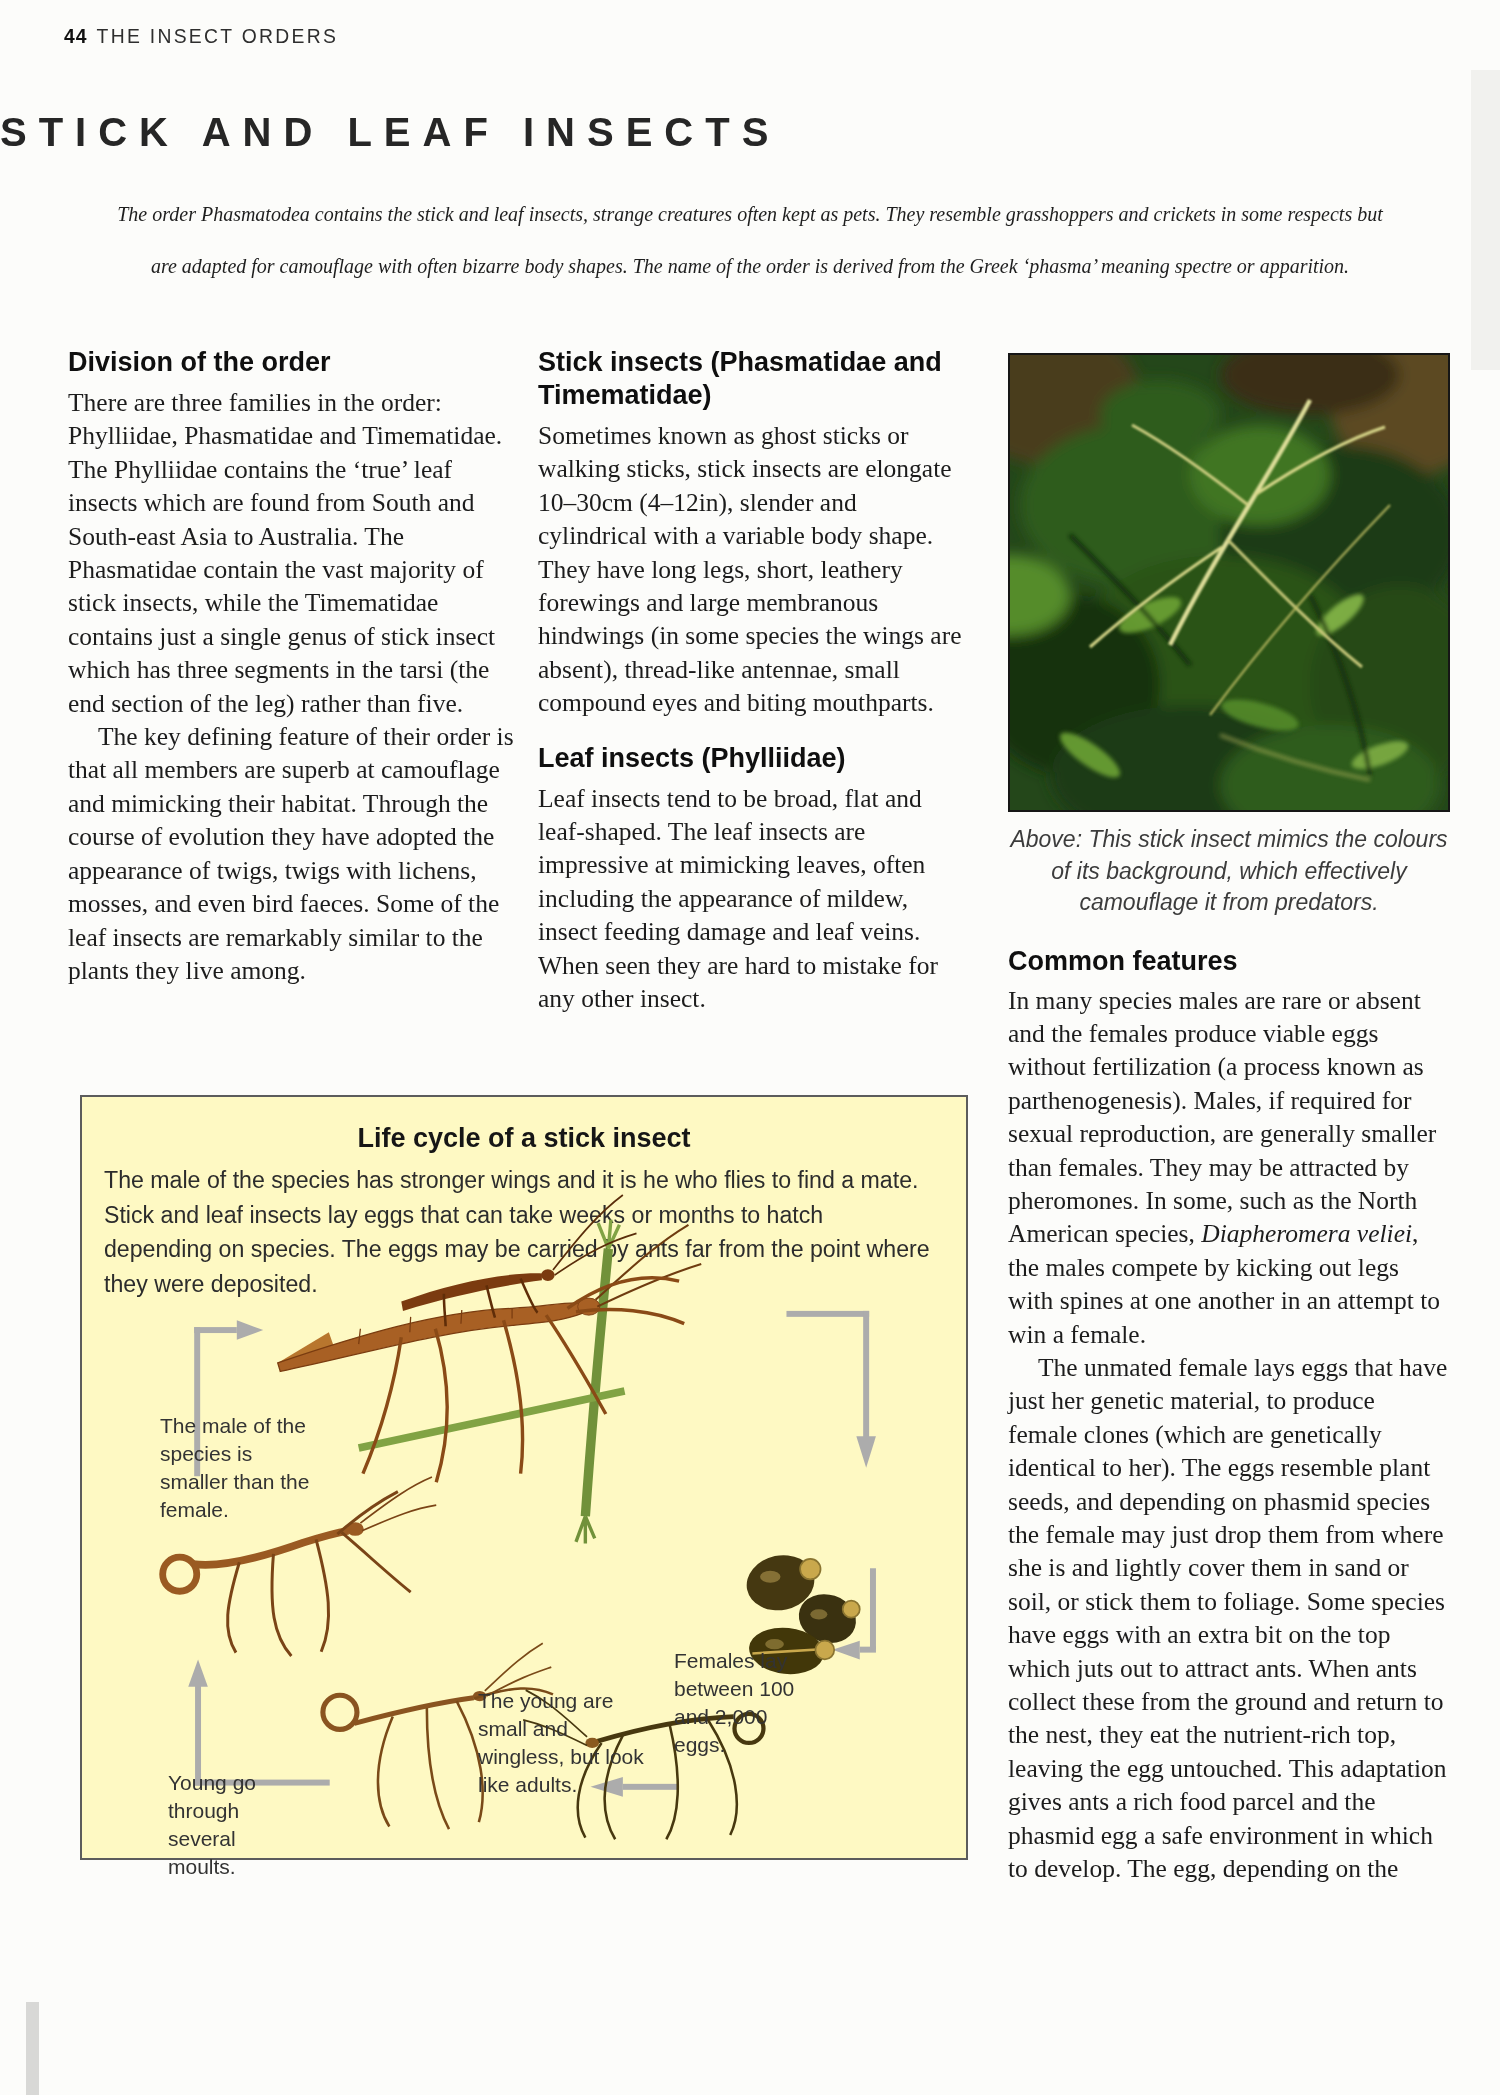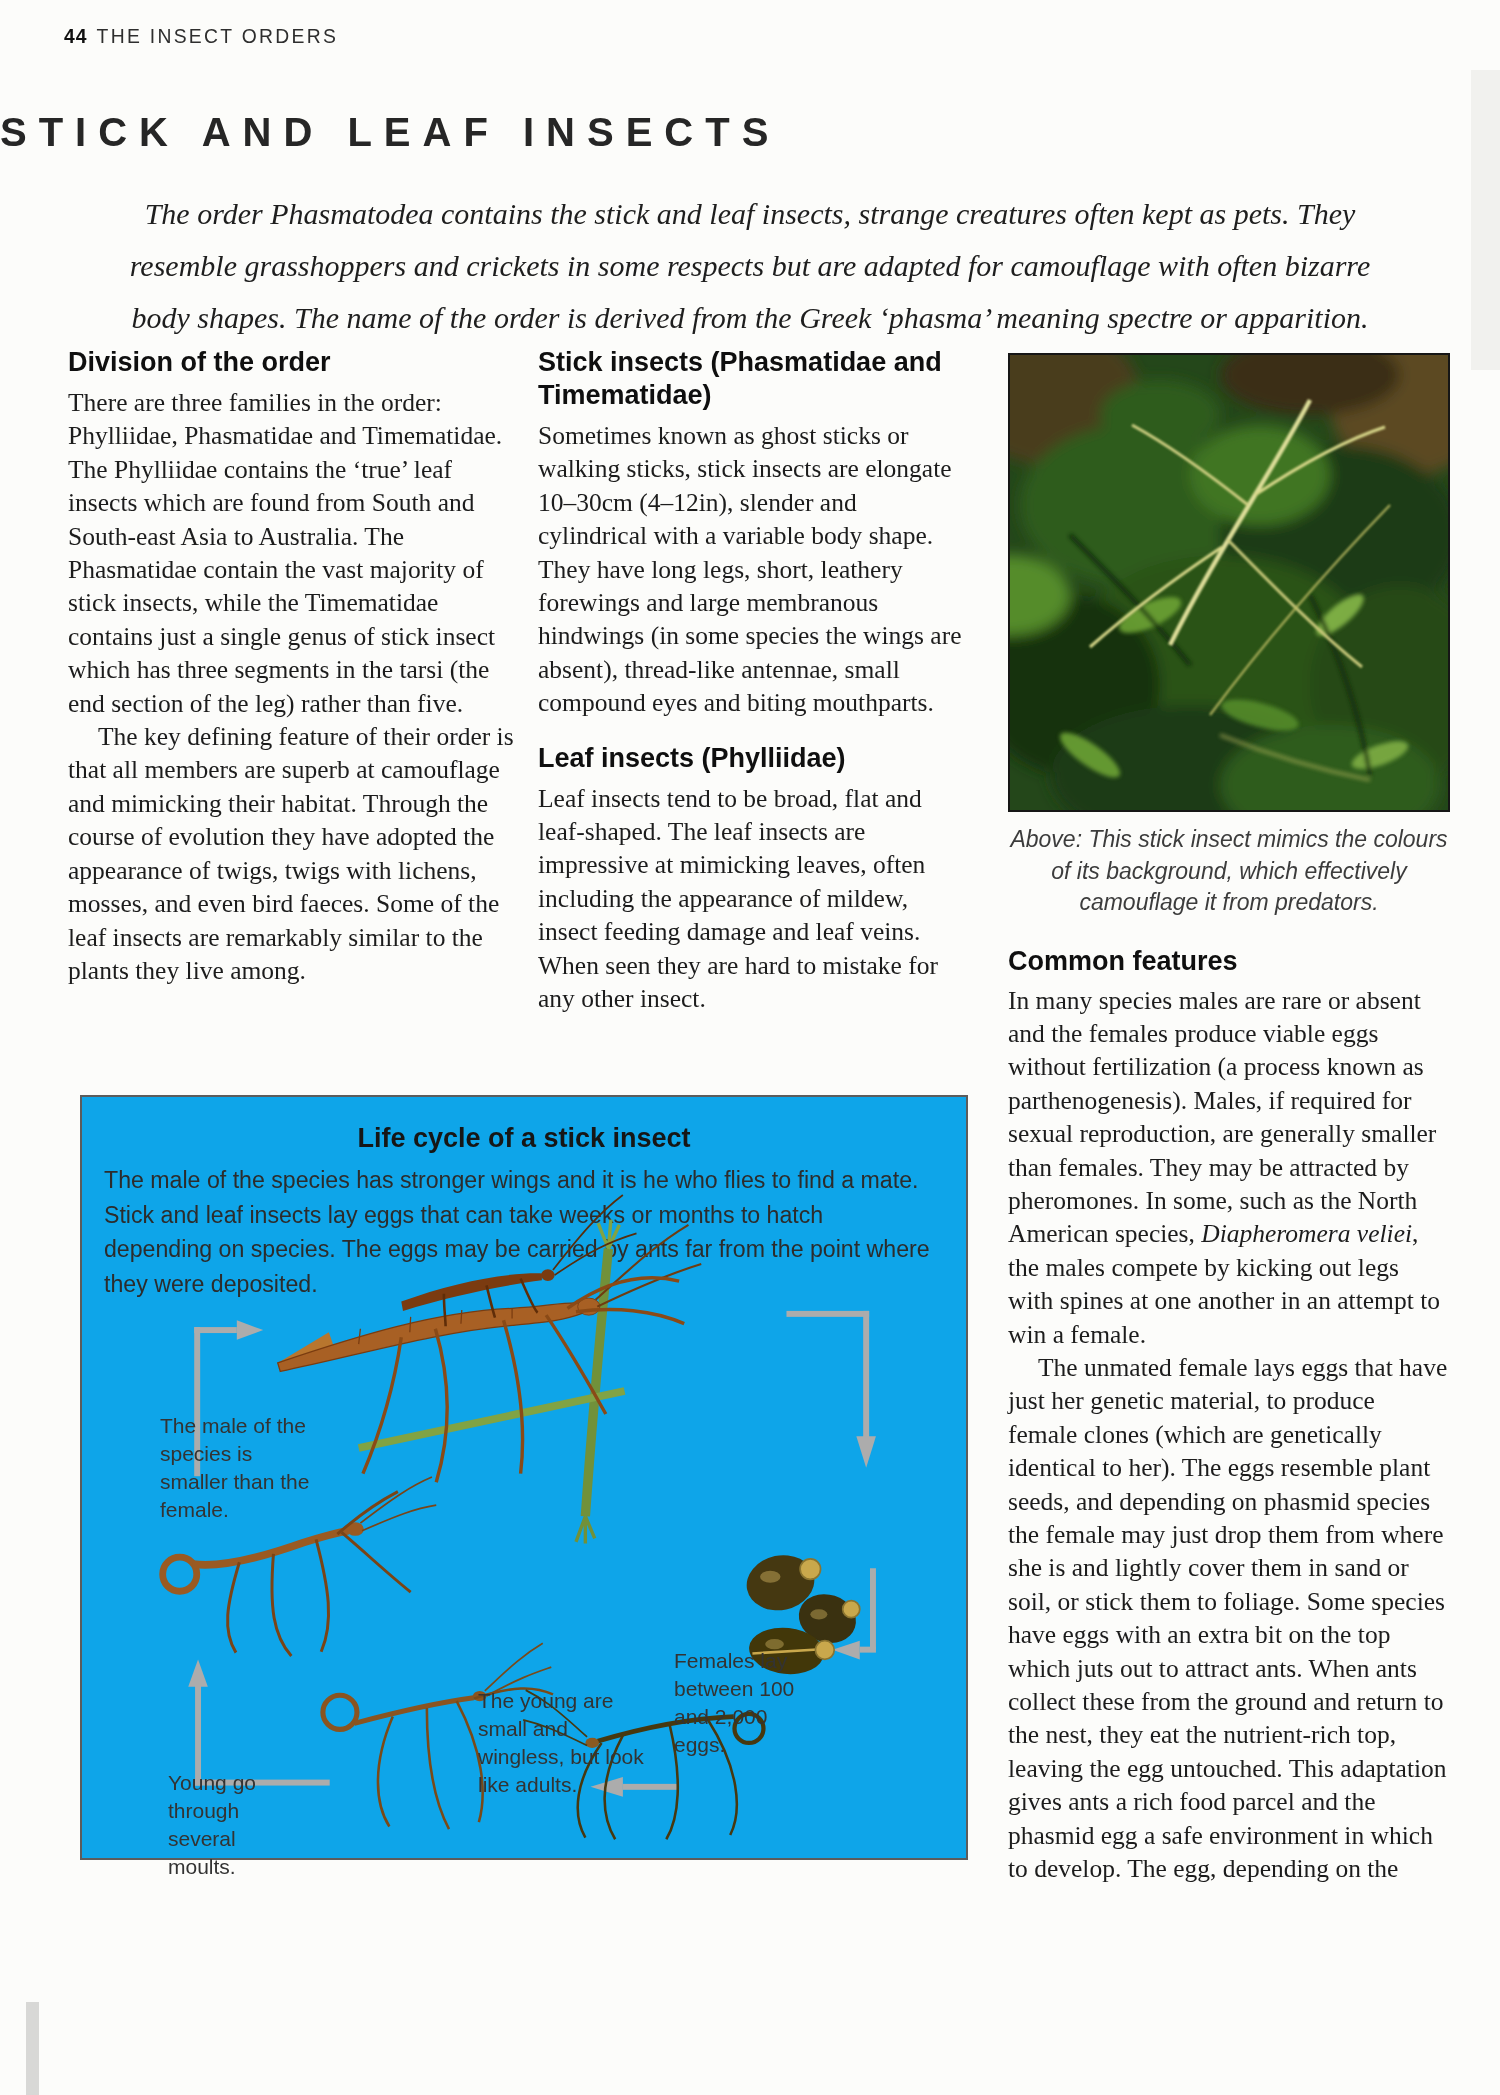--- a/index.html
+++ b/index.html
@@ -18,21 +18,21 @@
   .running-head b{font-weight:700;color:#111;letter-spacing:1px;margin-right:10px;}
   
   .page-title{
     left:0;top:110px;width:1500px;text-align:left;
     font-family:"Liberation Sans",sans-serif;font-weight:700;
     font-size:40px;letter-spacing:12px;color:#262626;
   }
   
   .intro{
     left:110px;top:188px;width:1280px;text-align:center;
-    font-style:italic;font-size:30px;line-height:52px;color:#1e1e1e;
+    font-style:italic;font-size:20px;line-height:52px;color:#1e1e1e;
   }
   
   .col{text-align:left;font-size:25.5px;line-height:33.4px;}
   .col-1{left:68px;top:346px;width:447px;}
   .col-2{left:538px;top:346px;width:432px;}
   .col-3{left:1008px;top:353px;width:442px;}
   h3.sect{
     font-family:"Liberation Sans",sans-serif;font-size:27px;line-height:33px;
     font-weight:700;color:#0f0f0f;margin:0 0 7px 0;
   }
@@ -46,21 +46,21 @@
     background:#2a4a1c;
   }
   .caption{
     margin-top:12px;font-family:"Liberation Sans",sans-serif;font-style:italic;
     font-size:23px;line-height:31.5px;color:#3c3c3c;text-align:center;
   }
   .col-3 h3.sect{margin-top:26px;margin-bottom:6px;}
   
   .lc-box{
     left:80px;top:1095px;width:888px;height:765px;
-    border:2px solid #5c5c5c;box-sizing:border-box;background:#0ea5e9;
+    border:2px solid #5c5c5c;box-sizing:border-box;background:#fef9c3;
   }
   .lc-title{
     position:absolute;left:0;top:26px;width:100%;text-align:center;
     font-family:"Liberation Sans",sans-serif;font-weight:700;font-size:27px;color:#161616;
   }
   .lc-intro{
     position:absolute;left:22px;top:66px;width:842px;
     font-family:"Liberation Sans",sans-serif;font-size:23.5px;line-height:34.5px;color:#2c2c2c;
     transform:scaleX(.985);transform-origin:left top;
   }

